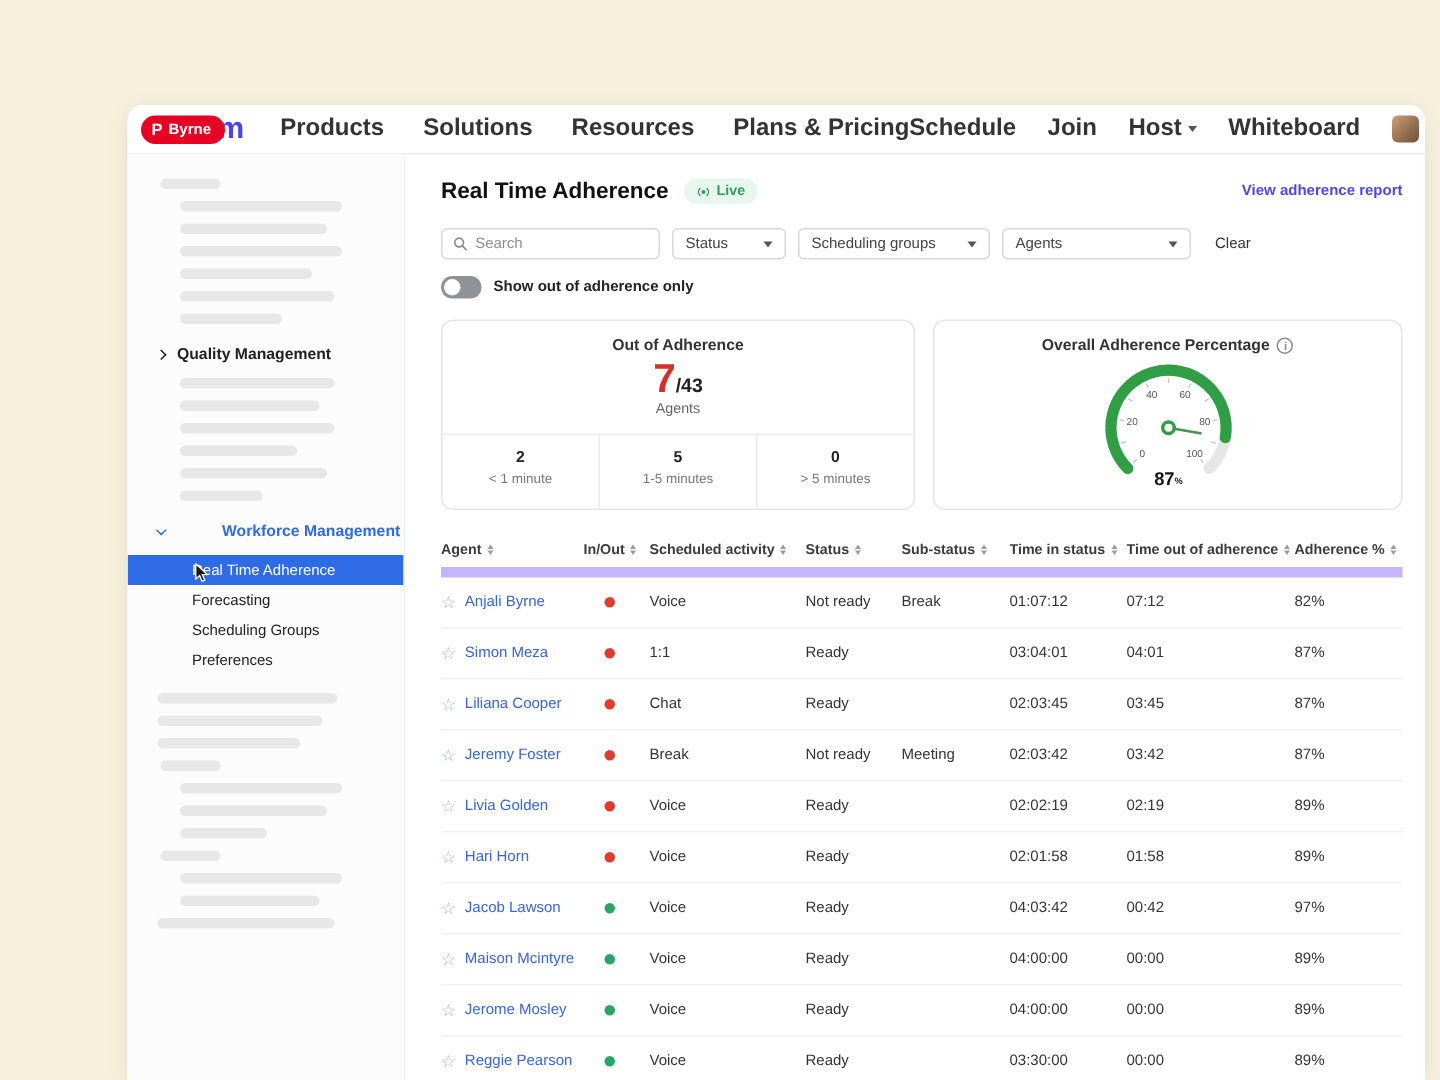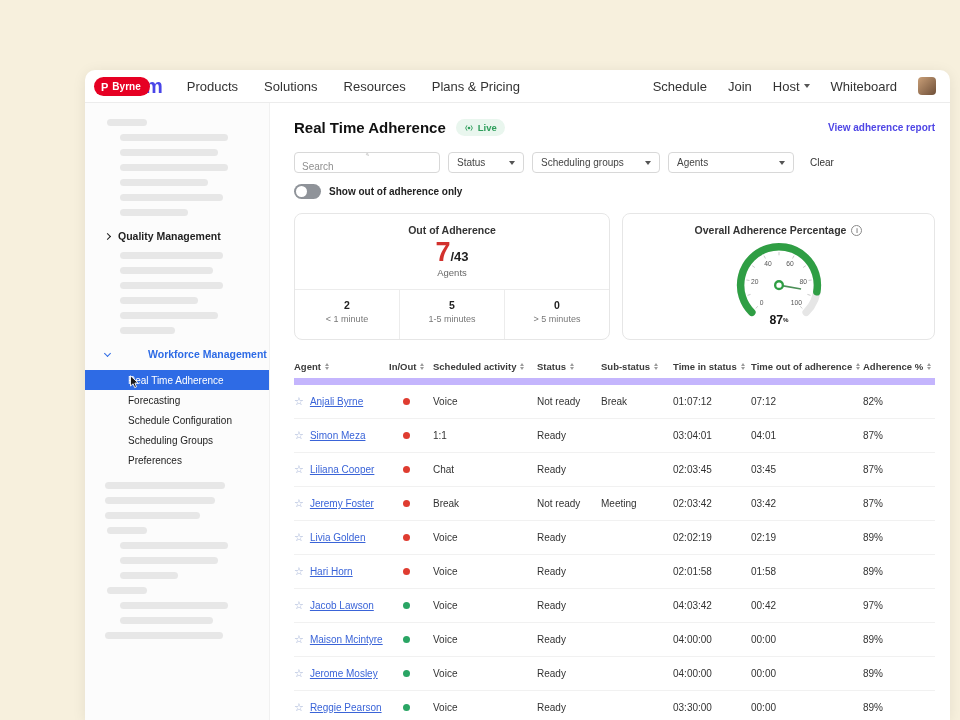--- a/index.html
+++ b/index.html
@@ -9,21 +9,21 @@
   .window { position:absolute; left:85px; top:70px; width:865px; height:650px; background:#fff;
             border-radius:10px 10px 0 0; box-shadow:0 2px 14px rgba(0,0,0,.08); overflow:hidden; }
 
   
   .topnav { height:33px; display:flex; align-items:center; padding:0 14px; border-bottom:1px solid #ececec; position:relative; }
   .pin-save { position:absolute; left:9px; top:7px; height:19px; display:flex; align-items:center; gap:4px;
               background:#e60023; color:#fff; border-radius:10px; padding:0 9px 0 7px; font-size:10px; font-weight:700; cursor:pointer; }
   .pin-logo { font-size:11px; font-weight:700; }
   .logo { margin-left:46px; font-size:20px; font-weight:700; color:#4945e8; line-height:1; }
   .nav-left { display:flex; gap:26px; margin-left:24px; }
-  .nav-item { font-size:13px; font-weight:400; color:#333; white-space:nowrap; }
+  .nav-item { font-size:16px; font-weight:700; color:#333; white-space:nowrap; }
   .nav-right { margin-left:auto; display:flex; gap:21px; align-items:center; }
   .host { display:flex; align-items:center; gap:4px; }
   .caret-sm { width:0; height:0; border-left:3.5px solid transparent; border-right:3.5px solid transparent; border-top:4px solid #555; display:inline-block; }
   .avatar { width:18px; height:18px; border-radius:4px; background:linear-gradient(135deg,#c99f78,#6e4f38); }
 
   
   .sidebar { position:absolute; left:0; top:33px; bottom:0; width:185px; background:#fcfcfc; border-right:1px solid #f1f1f1; padding-top:16px; overflow:hidden; }
   .skel { height:7px; border-radius:4px; background:#e7e7e7; margin-bottom:8px; }
   .side-section { height:24px; display:flex; align-items:center; gap:8px; padding-left:20px; font-size:10.5px; font-weight:700; color:#1f1f1f; margin:4px 0; cursor:pointer; }
   .side-section.wfm { color:#2e6be5;gap:38px; }
@@ -35,21 +35,21 @@
   .cursor { position:absolute; left:44px; top:5px; }
 
   
   .content { position:absolute; left:185px; top:33px; right:0; bottom:0; padding:0 15px 0 24px; overflow:hidden; }
   .title-row { display:flex; align-items:center; margin-top:16px; }
   .page-title { font-size:15px; font-weight:700; color:#111; }
   .live { display:inline-flex; align-items:center; gap:4px; background:#e9f6ee; color:#2e9e5b; font-size:9.5px; font-weight:600; border-radius:10px; padding:3px 8px; margin-left:10px; }
   .report-link { margin-left:auto; font-size:10px; font-weight:600; color:#4f46e5; cursor:pointer; }
 
   .filters { display:flex; align-items:center; gap:8px; margin-top:16px; }
-  .search { width:146px; height:21px; border:1px solid #d8d8d8; border-radius:4px; display:flex; align-items:center; padding:0 7px; gap:5px; background:#fff;flex-direction:column; }
+  .search { width:146px; height:21px; border:1px solid #d8d8d8; border-radius:4px; display:flex; align-items:center; padding:0 7px; gap:5px; background:#fff; }
   .search input { border:none; outline:none; width:100%; font-size:10px; font-family:inherit; color:#333; background:transparent; }
   .search input::placeholder { color:#8f8f8f; }
   .select { height:21px; border:1px solid #d8d8d8; border-radius:4px; display:flex; align-items:center; justify-content:space-between; padding:0 8px; font-size:10px; color:#444; background:#fff; cursor:pointer; }
   .sel-status { width:76px; } .sel-groups { width:128px; } .sel-agents { width:126px; }
   .clear { font-size:10px; color:#333; margin-left:8px; font-weight:500; cursor:pointer; }
 
   .toggle-row { display:flex; align-items:center; margin-top:11px; }
   .toggle { width:27px; height:15px; border-radius:8px; background:#8f9399; position:relative; cursor:pointer; }
   .knob { position:absolute; left:2px; top:2px; width:11px; height:11px; border-radius:50%; background:#fff; }
   .toggle-label { font-size:10px; font-weight:600; color:#222; margin-left:8px; }
@@ -90,21 +90,21 @@
   .gridrow { display:grid; grid-template-columns:95px 44px 104px 64px 72px 78px 112px 1fr; align-items:center; }
   .thead { height:30px; border-bottom:7px solid #c4b5fd; }
   .th { display:flex; align-items:center; font-size:9.5px; font-weight:700; color:#3b3b3b; padding-right:4px; cursor:pointer; white-space:nowrap; overflow:hidden; }
   .sort { display:inline-flex; flex-direction:column; margin-left:4px; gap:1.5px; }
   .sort i { display:block; width:0; height:0; border-left:2.8px solid transparent; border-right:2.8px solid transparent; }
   .sort .up { border-bottom:3.2px solid #9b9b9b; }
   .sort .dn { border-top:3.2px solid #9b9b9b; }
   .tr { height:34px; border-bottom:1px solid #f1f1f1; }
   .td { font-size:10px; color:#333; padding-right:6px; display:flex; align-items:center; white-space:nowrap; }
   .star { color:#a3b2d6; font-size:11px; margin-right:6px; cursor:pointer; }
-  .agent-link { color:#3a64d8; font-weight:500; cursor:pointer;text-decoration:underline; }
+  .agent-link { color:#3a64d8; font-weight:500; cursor:pointer; }
   .dot { width:7px; height:7px; border-radius:50%; margin-left:14px; }
   .dot.red { background:#df3c30; }
   .dot.green { background:#2aa564; }
 </style>
 </head>
 <body>
 
 <div class="window">
 
   <div class="topnav">
@@ -158,21 +158,20 @@
       <span>Workforce Management</span>
     </div>
     <div>
       <div class="side-item selected">
         <span>Real Time Adherence</span>
         <svg class="cursor" width="11" height="14" viewBox="0 0 10 14">
           <path d="M1 0.8 L1 11 L3.6 8.8 L5.2 12.6 L7 11.8 L5.4 8.1 L8.6 7.9 Z" fill="#1a1a1a" stroke="#fff" stroke-width="0.9"></path>
         </svg>
       </div>
       <div class="side-item">Forecasting</div>
-      <div class="side-item">Schedule Configuration</div>
       <div class="side-item">Scheduling Groups</div>
       <div class="side-item">Preferences</div>
     </div>
     <div style="margin-top:12px">
         <div class="skel" style="margin-left: 20px; width: 120px;"></div>
         <div class="skel" style="margin-left: 20px; width: 110px;"></div>
         <div class="skel" style="margin-left: 20px; width: 95px;"></div>
         <div class="skel" style="margin-left: 22px; width: 40px;"></div>
         <div class="skel" style="margin-left: 35px; width: 108px;"></div>
         <div class="skel" style="margin-left: 35px; width: 98px;"></div>

